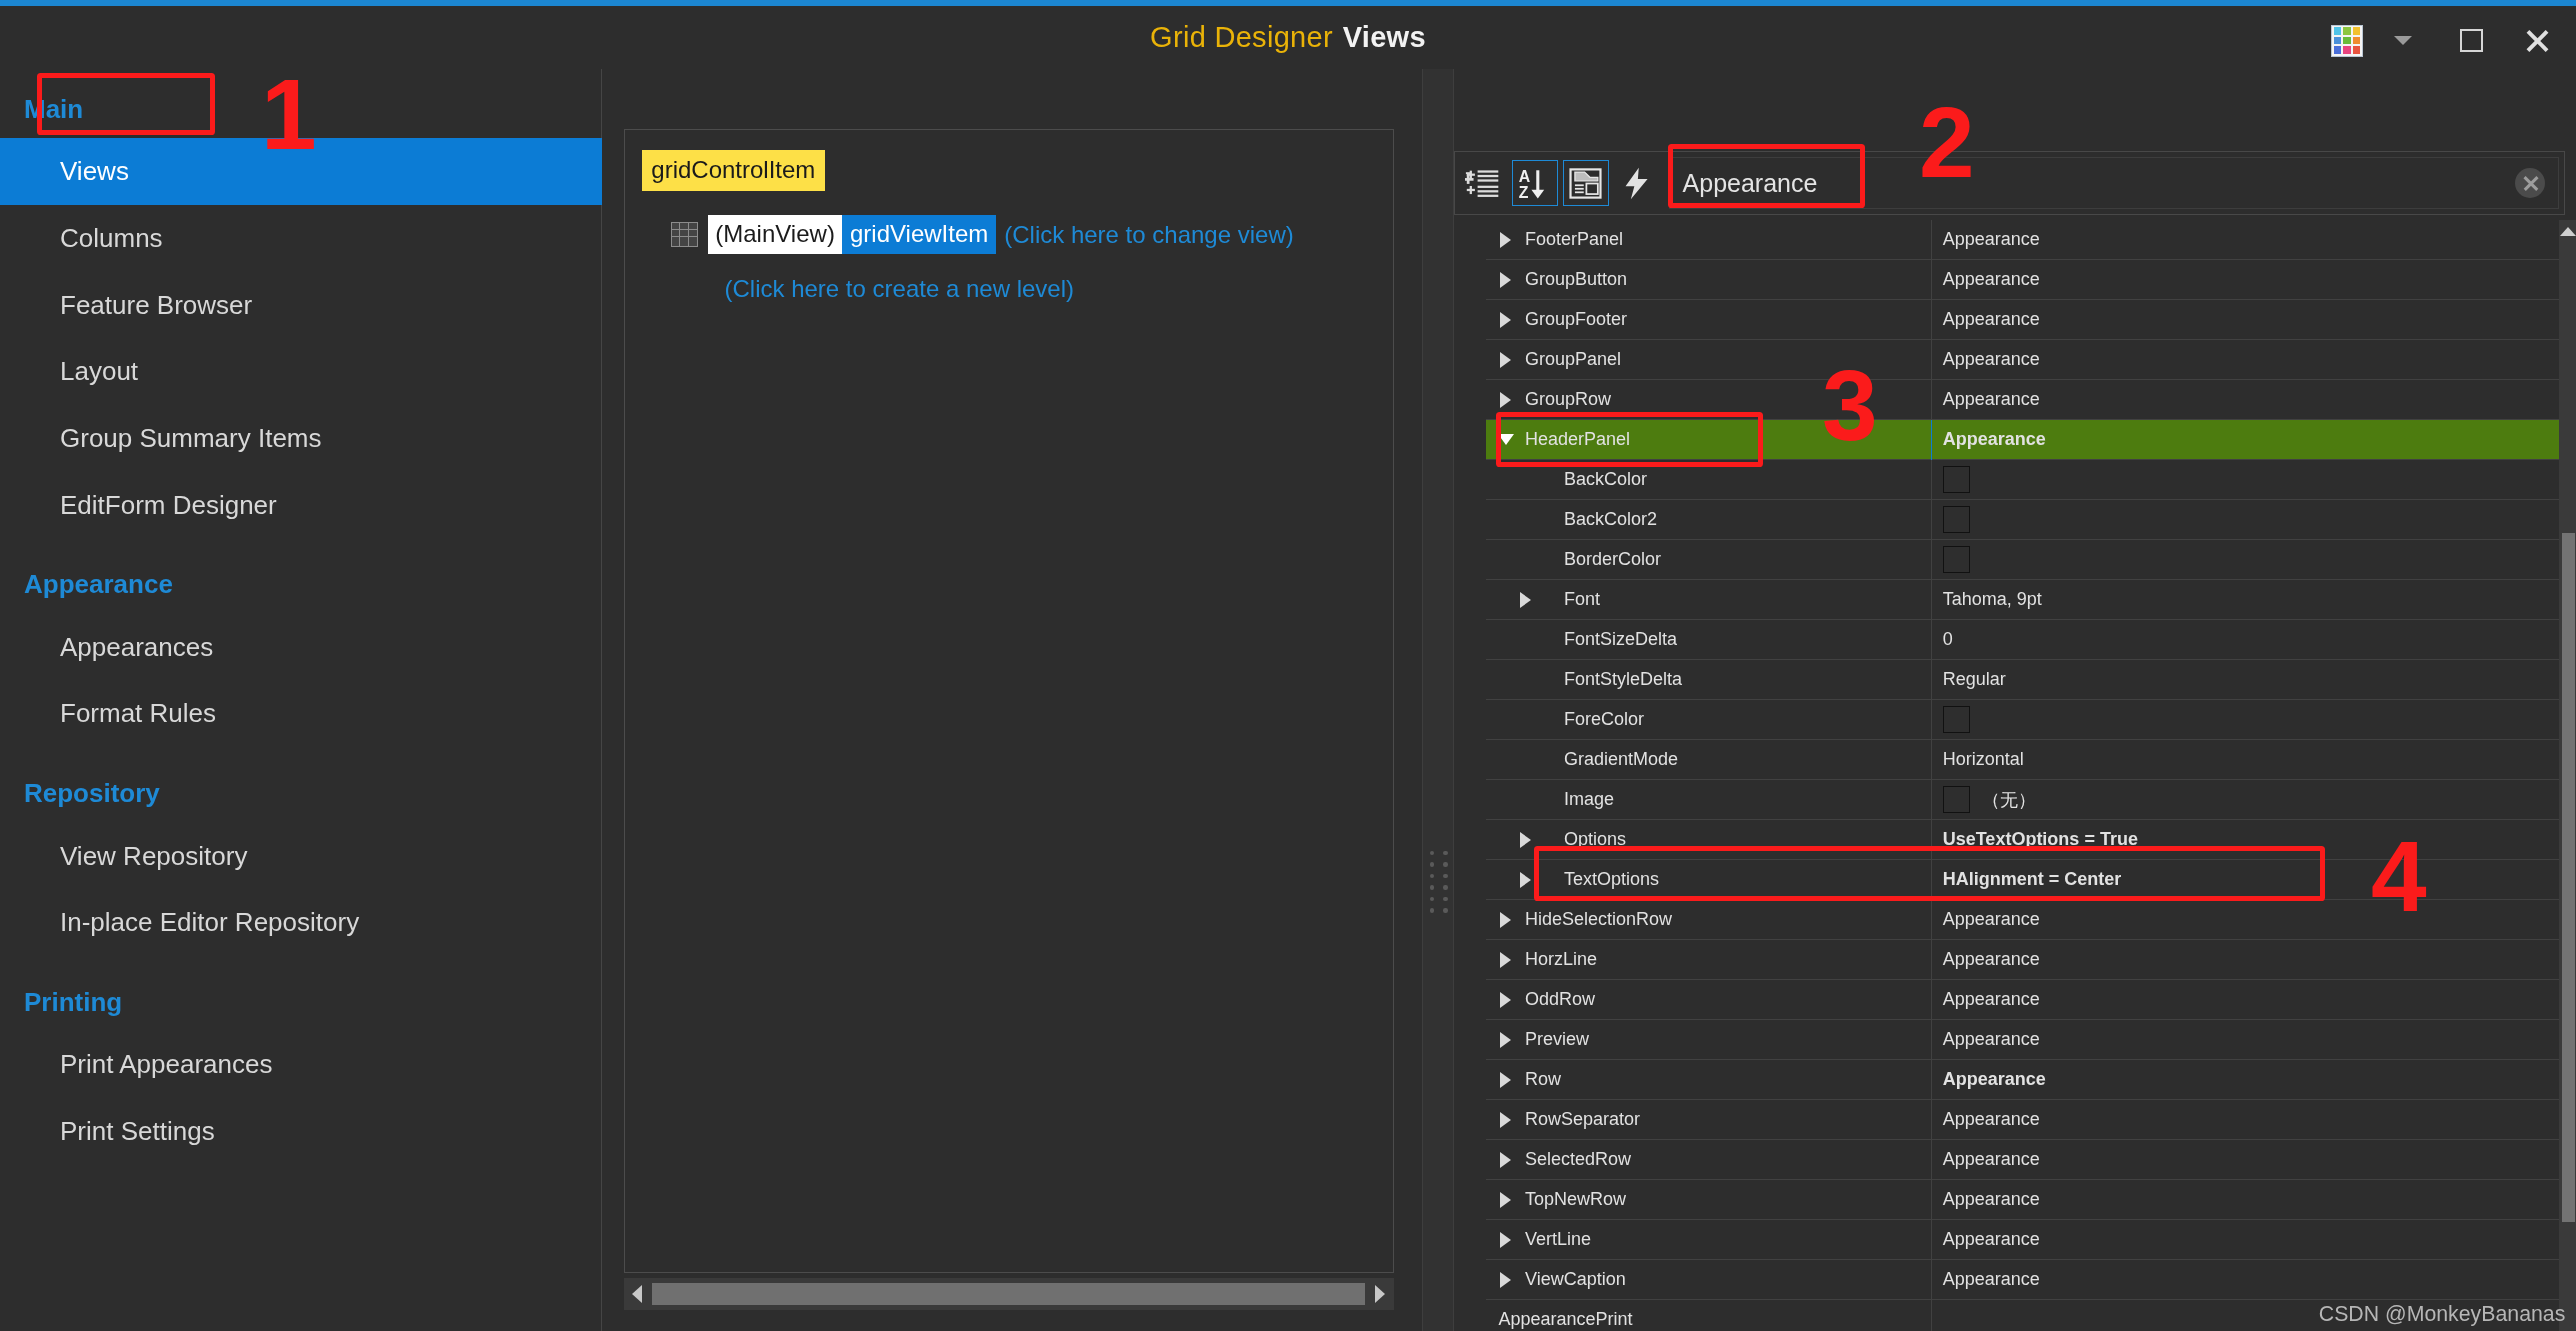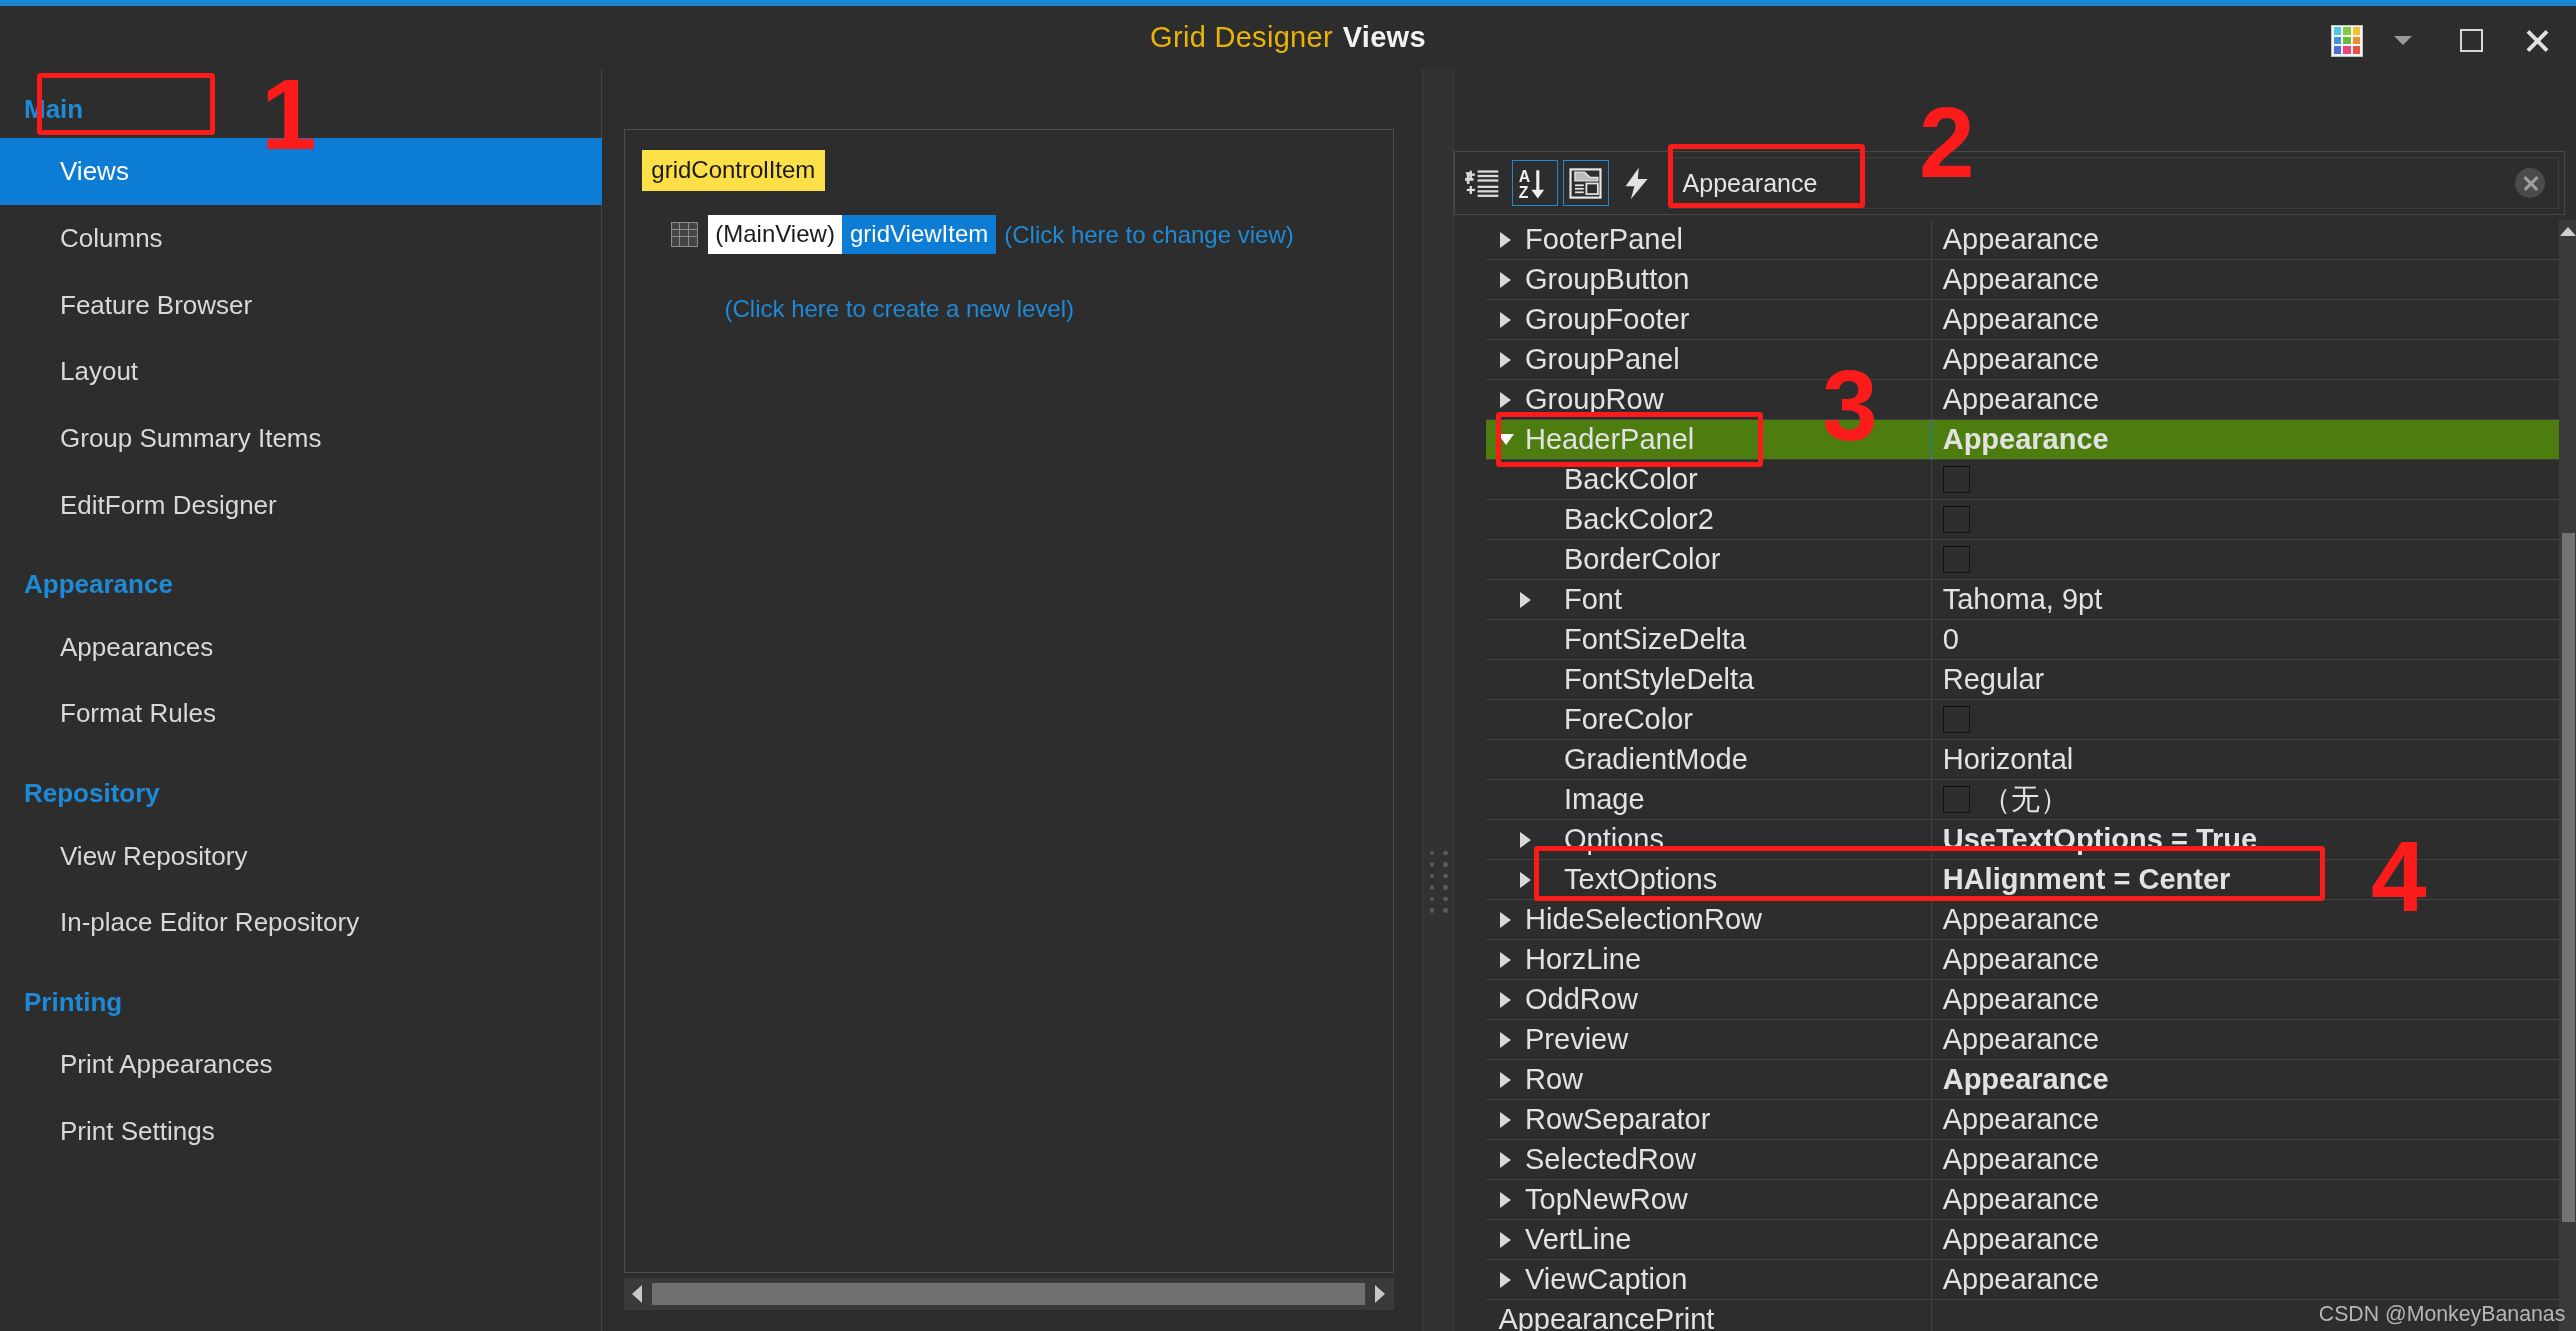--- a/index.html
+++ b/index.html
@@ -116,21 +116,21 @@
   }
   .node-selected {
     background: #0c7cd5; color: #ffffff; font-size: 24px;
     padding: 5.3px 8px 6.2px 8px;
   }
   .node-hint {
     color: #1e8ad6; font-size: 24px; margin-left: 8px;
   }
   #node-newlevel {
     position: absolute; left: 100px; top: 145px;
-    color: #1e8ad6; font-size: 24px; white-space: nowrap; margin-top: 20px;
+    color: #1e8ad6; font-size: 24px; white-space: nowrap;
   }
   #h-scroll {
     position: absolute; left: 19.5px; top: 1209px; width: 770px; height: 32px;
     background: #3a3a3a; display: flex; align-items: center;
   }
   .hs-arrow {
     width: 27px; height: 32px; display: flex; align-items: center; justify-content: center;
     flex: none;
   }
   .hs-arrow .tri-l {
@@ -192,21 +192,21 @@
   #pg-clear:before { transform: rotate(45deg); }
   #pg-clear:after  { transform: rotate(-45deg); }
 
   #pg-rows {
     position: absolute; left: 0; top: 151px; width: 1105px; height: 1173px;
     overflow: hidden;
   }
   .pg-row {
     position: relative; height: 40px; display: flex; align-items: center;
     border-bottom: 0.9px solid #414141;
-    font-size: 29px; color: #e2e2e2;
+    font-size: 18px; color: #e2e2e2;
     background: #2d2d2d;
   }
   .pg-row.selected { background: #4d7c0f; }
   .pg-gutter { width: 32px; height: 40px; flex: none; background: #2d2d2d; }
   .pg-row.selected .pg-gutter { background: #2d2d2d; }
   .pg-namecell {
     width: 446px; height: 40px; flex: none; display: flex; align-items: center;
     border-right: 0.9px solid #414141;
   }
   .pg-row.selected .pg-namecell { border-right-color: #0c7cd5; }

